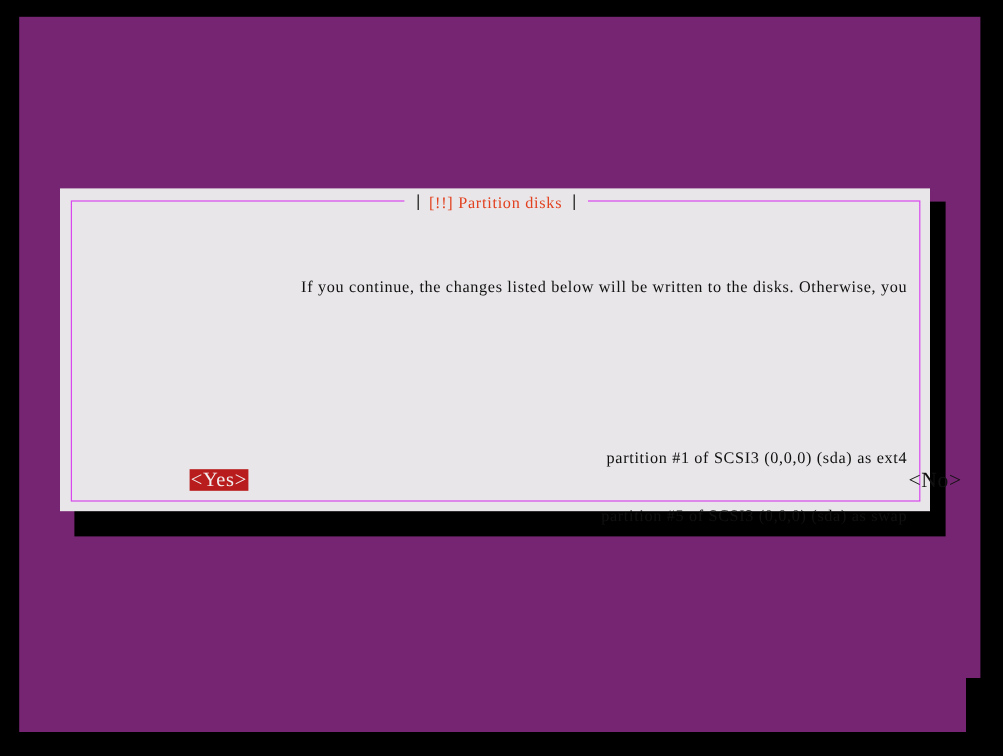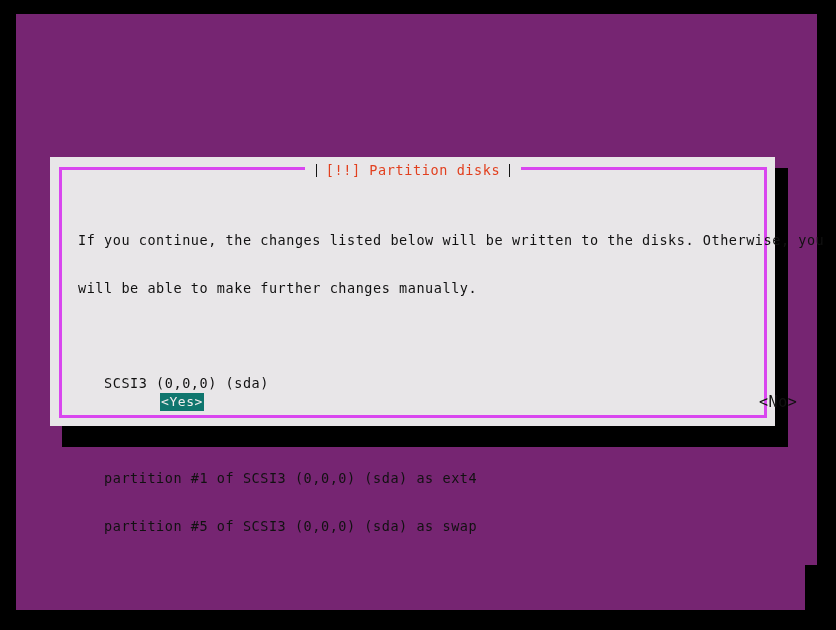--- a/index.html
+++ b/index.html
@@ -62,22 +62,23 @@
     box-sizing: border-box;
   }
 
   
   #dialog-frame {
     position: absolute;
     left: 9px;
     top: 10px;
     right: 8px;
     bottom: 8px;
-    border: 3px solid #d946ef;
+    border: 1px solid #d946ef;
     box-sizing: border-box;
+    font-family: Liberation Serif, serif;
   }
 
   
   #title-wrap {
     position: absolute;
     left: 0;
     right: 0;
     top: 0px;
     height: 20px;
     display: flex;
@@ -116,52 +117,53 @@
     top: 31px;
     right: 10px;
     font-size: 13.5px;
     line-height: 15.9px;
     letter-spacing: 0.55px;
     color: #111111;
     white-space: pre;
   }
   .para {
     white-space: pre;
+    text-align: right;
   }
   .spacer {
     height: 15.9px;
   }
 
   
   #button-row {
     position: absolute;
     left: 0;
     right: 0;
     top: 223px;
     height: 20px;
   }
   #yes-button {
     position: absolute;
     left: 98px;
     top: 0px;
-    background: #0f766e;
+    background: #b91c1c;
     color: #f2eeee;
-    font-size: 13px;
+    font-size: 17px;
     letter-spacing: 0.55px;
     line-height: 18px;
     padding: 0px 1px;
     white-space: pre;
   }
   #no-button {
     position: absolute;
     left: 696px;
     top: 0px;
     background: transparent;
     color: #111111;
-    font-size: 15px;
+    font-size: 18px;
     letter-spacing: 0.55px;
     line-height: 18px;
     padding: 0px 1px;
     white-space: pre;
   }
 </style>
 </head>
 <body>
 
 <div id="screen">
@@ -177,23 +179,21 @@
       <div id="title-wrap">
         <div id="title-block">
           <span class="title-tick"></span>
           <span id="dialog-title">[!!] Partition disks</span>
           <span class="title-tick"></span>
         </div>
       </div>
 
       <div id="dialog-body">
         <div class="para">If you continue, the changes listed below will be written to the disks. Otherwise, you</div>
-        <div class="para">will be able to make further changes manually.</div>
         <div class="spacer"></div>
-        <div class="para">   SCSI3 (0,0,0) (sda)</div>
         <div class="spacer"></div>
         <div class="para">   partition #1 of SCSI3 (0,0,0) (sda) as ext4</div>
         <div class="para">   partition #5 of SCSI3 (0,0,0) (sda) as swap</div>
         
         
       </div>
 
       <div id="button-row">
         <span id="yes-button">&lt;Yes&gt;</span>
         <span id="no-button">&lt;No&gt;</span>

